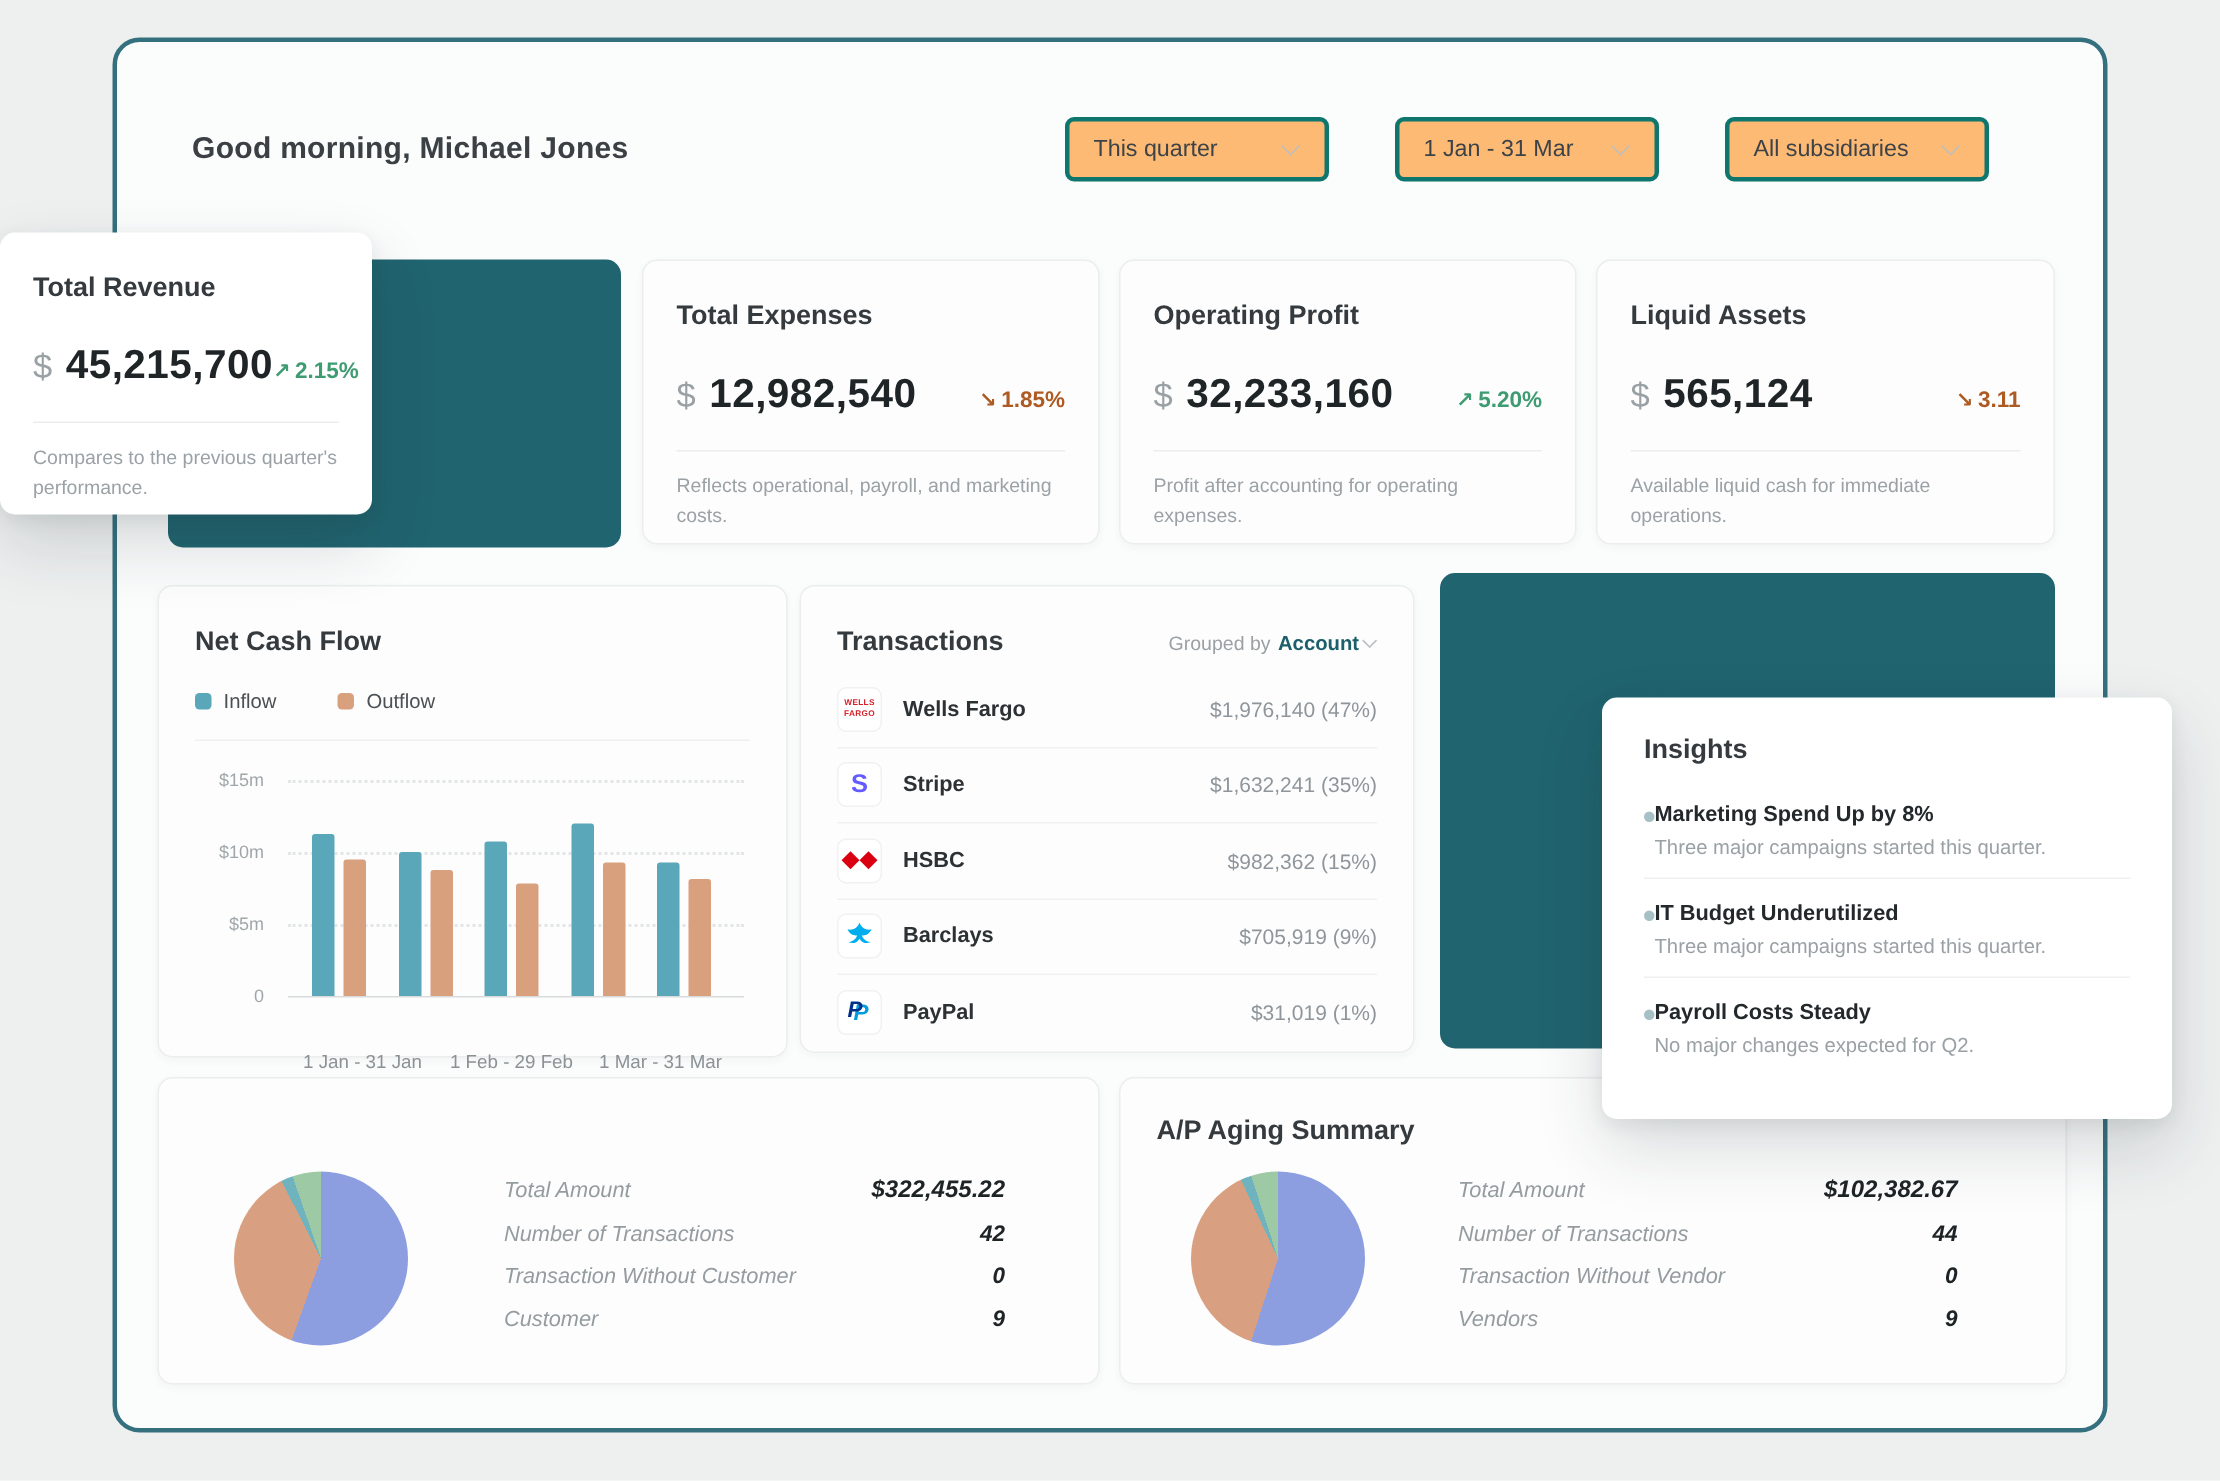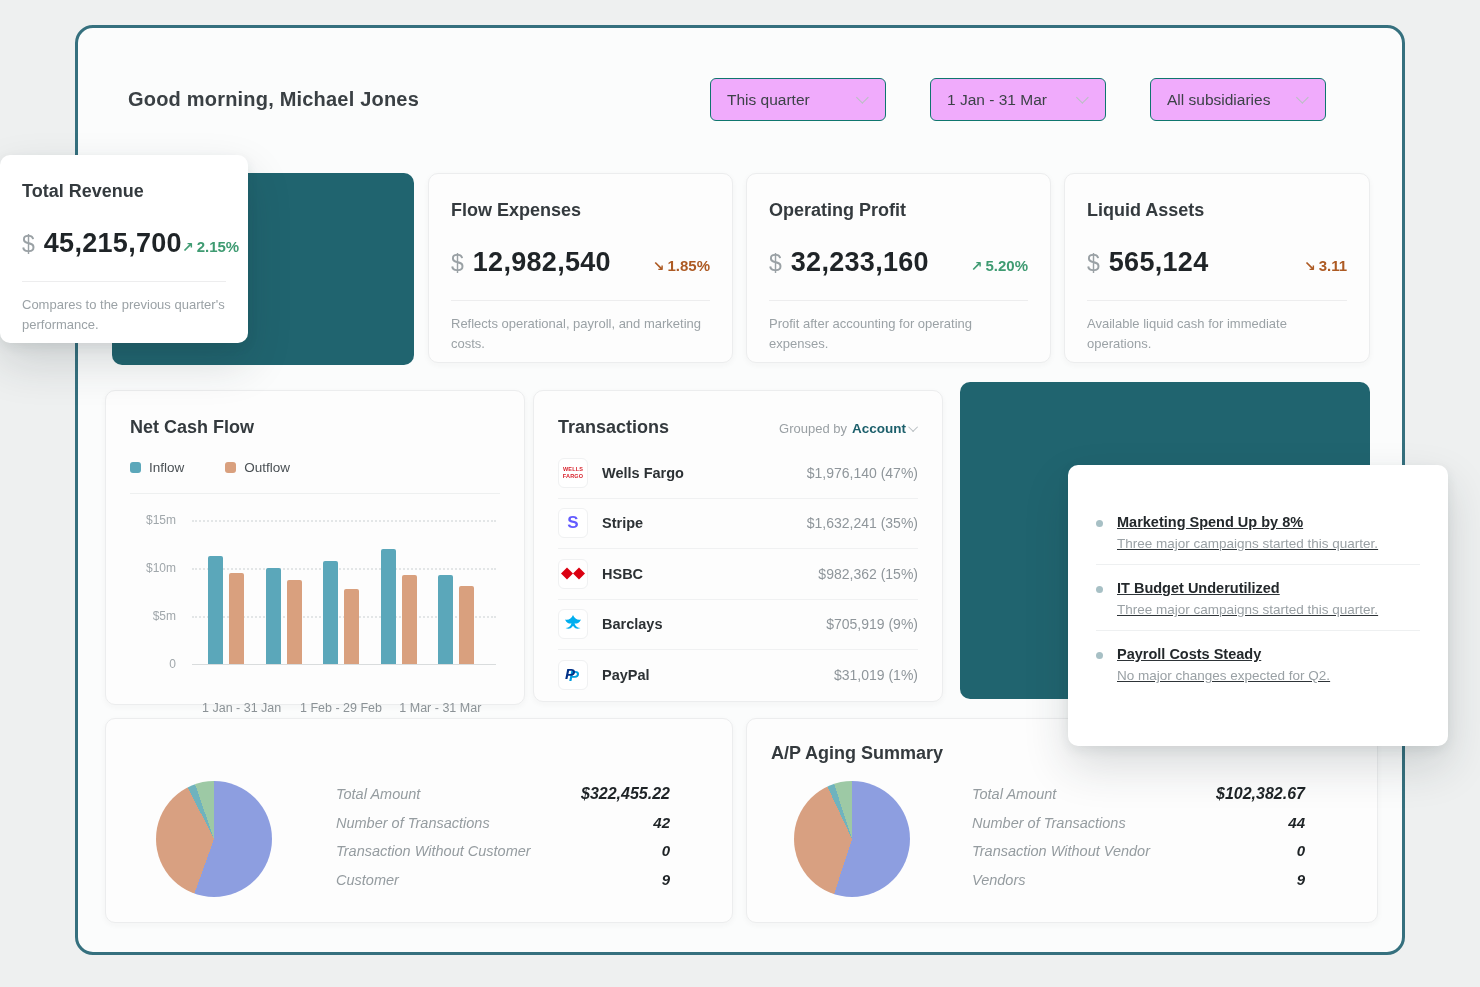--- a/index.html
+++ b/index.html
@@ -13,21 +13,21 @@
   .frame {
     position:absolute; left:75px; top:25px; width:1330px; height:930px;
     background:#fbfcfc; border:3px solid #35707e; border-radius:18px;
   }
   .greeting {
     position:absolute; left:128px; top:88px;
     font-size:20px; font-weight:700; color:#3a4044; letter-spacing:.2px;
   }
   .dd {
     position:absolute; top:78px; width:176px; height:43px;
-    background:#f0abfc; border:1px solid #0f766e; border-radius:6px;
+    background:#fdba74; border:3px solid #0f766e; border-radius:6px;
     display:flex; align-items:center; justify-content:space-between;
     padding:0 16px; font-size:15.5px; color:#3c4247; cursor:pointer;
   }
   .chev {
     width:9px; height:9px; border-left:1.6px solid #b9bfc2; border-bottom:1.6px solid #b9bfc2;
     transform:rotate(-45deg) translateY(-3px);
   }
   .card {
     position:absolute; background:#fdfdfd; border:1px solid #ecedee; border-radius:10px;
     box-shadow:0 2px 6px rgba(40,50,55,.04);
@@ -88,21 +88,21 @@
   .tx-name { font-size:14.5px; font-weight:700; color:#2c3134; }
   .tx-amount { margin-left:auto; font-size:14px; color:#8f969b; }
   .wf { font-size:5.5px; font-weight:700; color:#d71e28; text-align:center; line-height:1.2; letter-spacing:.2px; }
   .st { font-size:17px; font-weight:700; color:#635bff; font-style:normal; }
   .pp { position:relative; width:16px; height:18px; display:inline-block; }
   .pp span { position:absolute; font-size:15px; font-weight:700; font-style:italic; }
   .pp .pp2 { left:4px; top:1px; color:#009cde; }
   .pp .pp1 { left:0; top:-1px; color:#003087; }
   
   .insights { padding:24px 28px 0 28px; }
-  .insight-item { display:flex; gap:14px; padding:15px 0 13px 0; border-top:1px solid #eef0f1;text-decoration:underline; }
+  .insight-item { display:flex; padding:15px 0 13px 0; border-top:1px solid #eef0f1; }
   .insight-item:first-child { border-top:none; margin-top:10px; }
   .dot { width:7px; height:7px; border-radius:50%; background:#a7c0c5; margin-top:6px; flex:none; }
   .ititle { font-size:14.5px; font-weight:700; color:#23282b; }
   .idesc { font-size:13.5px; color:#9aa1a5; margin-top:6px; }
   
   .aging { padding:24px 24px 0 24px; }
   .pie { position:absolute; width:116px; height:116px; border-radius:50%; top:62px; left:50px; }
   .stats { position:absolute; left:230px; right:62px; top:66px;font-style:italic; }
   .stat-row { display:flex; justify-content:space-between; align-items:baseline; height:28.5px; }
   .slabel { font-size:14.5px; color:#959ca0; }
@@ -135,21 +135,21 @@
   <div class="kpi-value">
     <span class="kpi-cur">$</span>
     <span class="kpi-num">45,215,700</span>
     <span class="trend up"><span class="arr">↗</span><span>2.15%</span></span>
   </div>
   <div class="kpi-div"></div>
   <div class="kpi-desc">Compares to the previous quarter's performance.</div>
 </div>
 
 <div class="card kpi" style="left:428px; top:173px; width:305px; height:190px;">
-  <div class="card-title">Flow Expenses</div>
+  <div class="card-title">Total Expenses</div>
   <div class="kpi-value">
     <span class="kpi-cur">$</span>
     <span class="kpi-num">12,982,540</span>
     <span class="trend down"><span class="arr">↘</span><span>1.85%</span></span>
   </div>
   <div class="kpi-div"></div>
   <div class="kpi-desc">Reflects operational, payroll, and marketing costs.</div>
 </div>
 
 <div class="card kpi" style="left:746px; top:173px; width:305px; height:190px;">
@@ -288,20 +288,21 @@
         </span>
         <span class="tx-name">PayPal</span>
         <span class="tx-amount">$31,019 (1%)</span>
       </div>
     </div>
 </div>
 
 <div class="teal-rect" style="left:960px; top:382px; width:410px; height:317px;"></div>
 
 <div class="card overlay insights" style="left:1068px; top:465px; width:380px; height:281px;">
+  <div class="card-title">Insights</div>
   <div>
       <div class="insight-item">
         <span class="dot"></span>
         <div class="it">
           <div class="ititle">Marketing Spend Up by 8%</div>
           <div class="idesc">Three major campaigns started this quarter.</div>
         </div>
       </div>
       <div class="insight-item">
         <span class="dot"></span>

